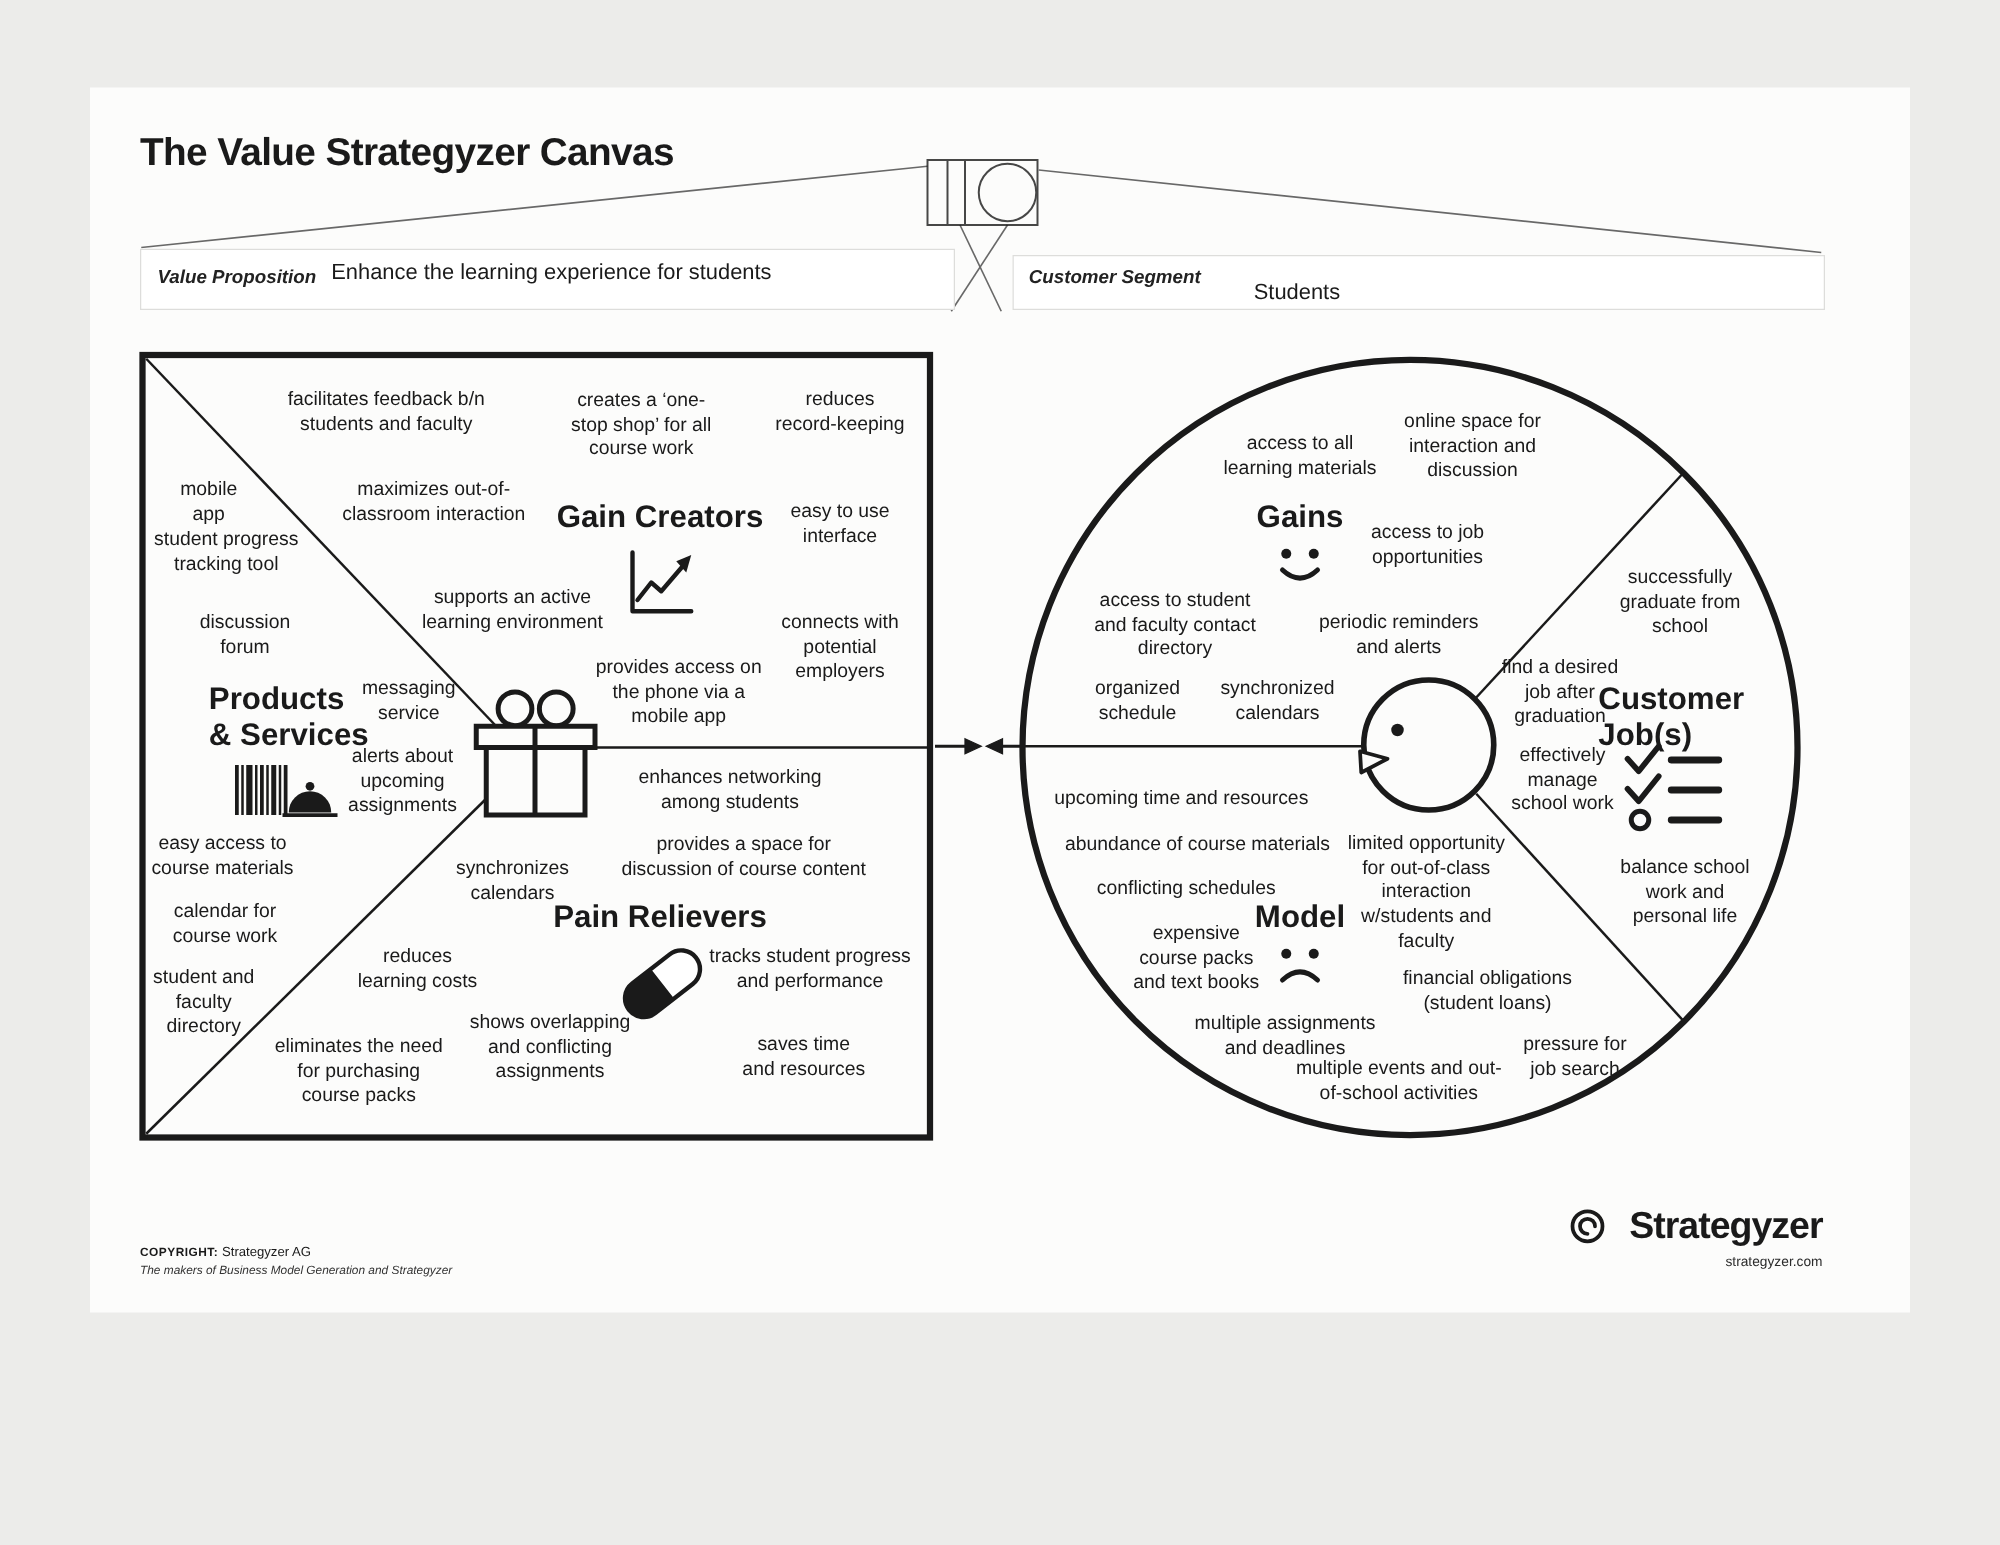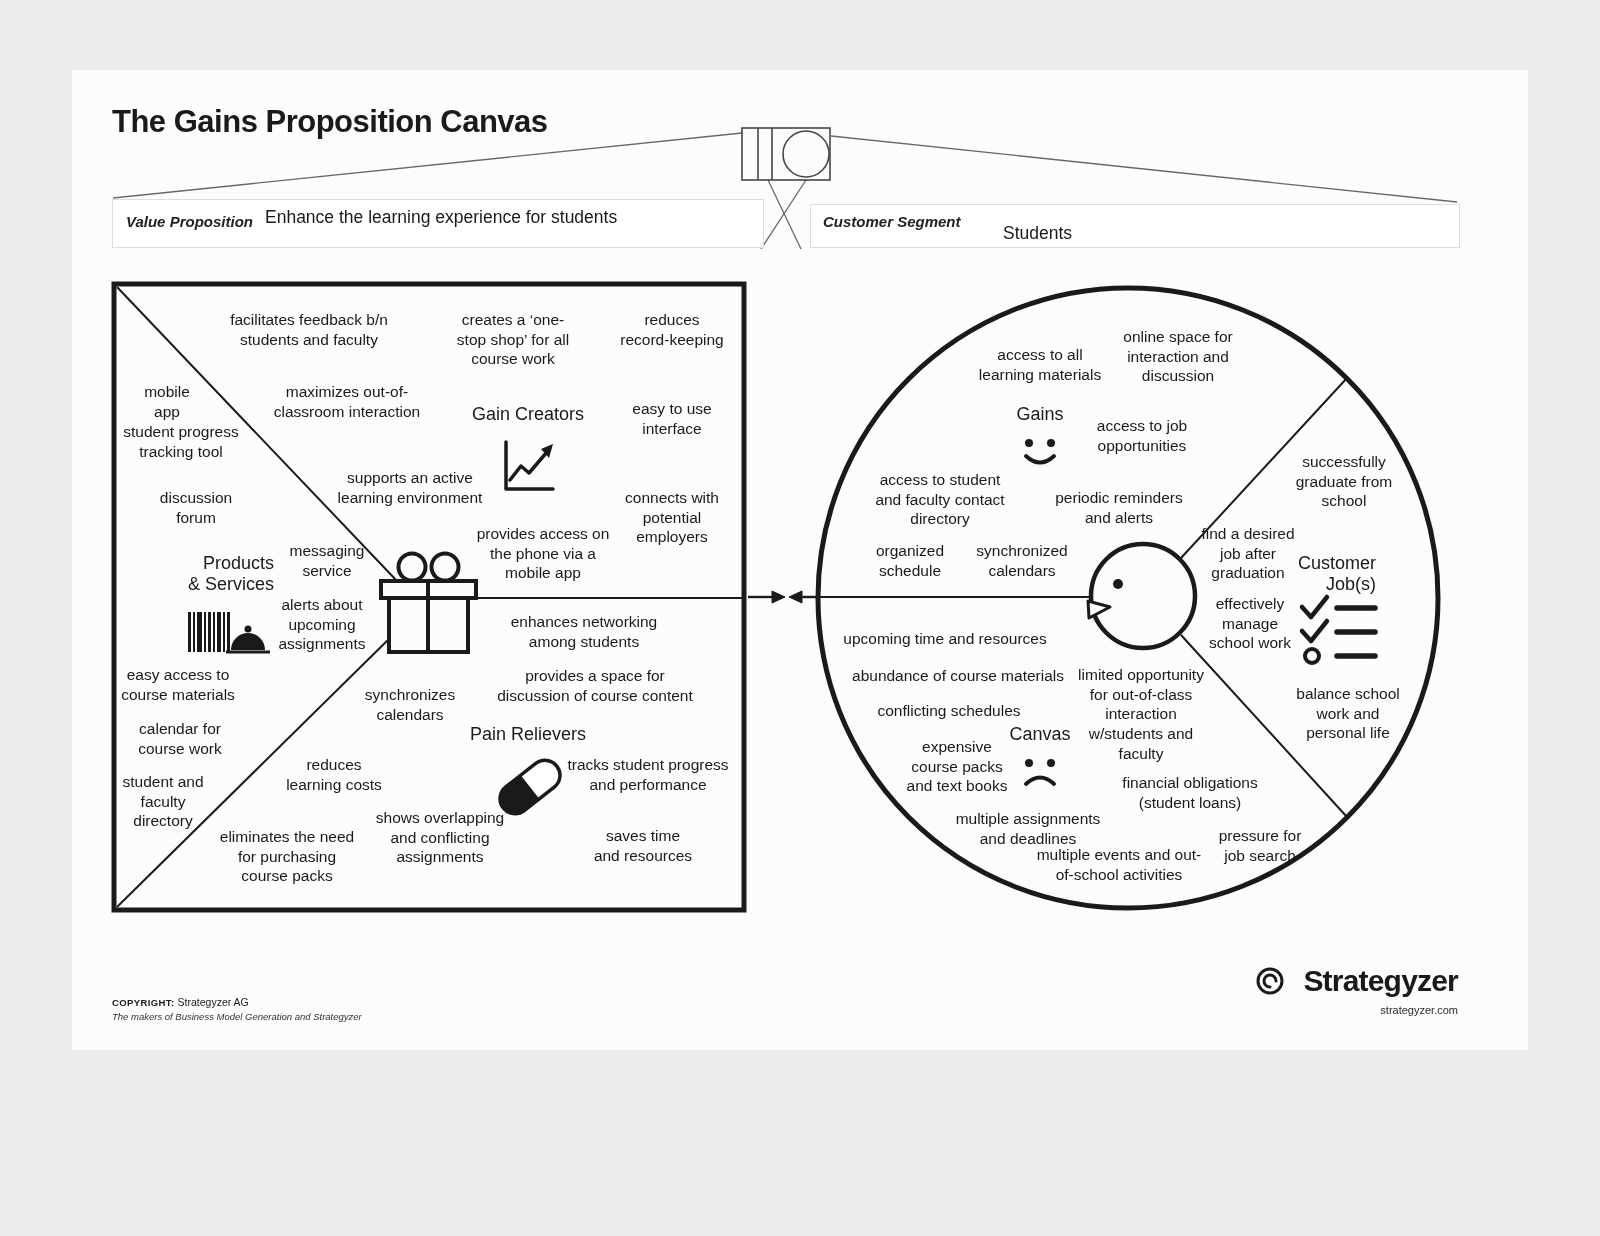--- a/index.html
+++ b/index.html
@@ -9,21 +9,21 @@
     font-family:"Liberation Sans",sans-serif;
     color:var(--ink,#1a1a1a);
   }
   .panel{position:absolute;left:72px;top:70px;width:1456px;height:980px;background:var(--panel,#fcfcfb)}
   .art{position:absolute;left:0;top:0;width:1600px;height:1236px;color:var(--line,#1a1a1a)}
   .title{position:absolute;left:112px;top:104px;margin:0;font-size:31px;font-weight:800;letter-spacing:-.5px}
   .bar{position:absolute;background:#fff;border:1px solid var(--bar_border,#dddddb)}
   .bar-label{position:absolute;font-style:italic;font-weight:700;font-size:15px;color:#222}
   .bar-value{position:absolute;font-size:17.5px}
   .lbl{position:absolute;transform:translate(-50%,-50%);text-align:center;font-size:15.5px;line-height:1.27;white-space:pre}
-  .hd{position:absolute;transform:translate(-50%,-50%);text-align:right;font-size:18px;line-height:1.15;font-weight:400;white-space:pre}
+  .hd{position:absolute;transform:translate(-50%,-50%);text-align:left;font-size:25px;line-height:1.15;font-weight:700;white-space:pre}
   .copyright{position:absolute;left:112px;top:996px;font-size:10.5px}
   .copyright .cl{font-weight:700;font-size:9.5px;letter-spacing:.4px}
   .copyright .cn{margin-left:3px}
   .tagline{position:absolute;left:112px;top:1011px;font-size:9.5px;font-style:italic;color:#333}
   .brand{position:absolute;top:964px;right:142px;display:flex;align-items:center;gap:18px}
   .brand-text{font-size:30px;font-weight:800;letter-spacing:-.8px}
   .website{position:absolute;top:1004px;right:142px;font-size:11px;color:#2b2b2b}
 </style>
 </head>
 <body>
@@ -124,21 +124,21 @@
   <g stroke="currentColor" fill="none" stroke-linecap="round" stroke-linejoin="round">
     <path d="M1302,607 L1311,617 L1327,597" stroke-width="4.5"></path>
     <line x1="1337" y1="608" x2="1375" y2="608" stroke-width="5.5"></line>
     <path d="M1302,631 L1311,641 L1327,621" stroke-width="4.5"></path>
     <line x1="1337" y1="632" x2="1375" y2="632" stroke-width="5.5"></line>
     <circle cx="1312" cy="656" r="7" stroke-width="4"></circle>
     <line x1="1337" y1="656" x2="1375" y2="656" stroke-width="5.5"></line>
   </g>
 </svg>
 
-<h1 class="title">The Gains Proposition Canvas</h1>
+<h1 class="title">The Value Strategyzer Canvas</h1>
 
 <div class="bar" style="left:112px;top:199px;width:650px;height:47px">
   <span class="bar-label" style="left:13px;top:13px">Value Proposition</span>
   <span class="bar-value" style="left:152px;top:7px">Enhance the learning experience for students</span>
 </div>
 <div class="bar" style="left:810px;top:204px;width:648px;height:42px">
   <span class="bar-label" style="left:12px;top:8px">Customer Segment</span>
   <span class="bar-value" style="left:192px;top:18px">Students</span>
 </div>
 
@@ -201,21 +201,21 @@
 assignments</div>
 <div class="lbl" style="left:643px;top:846px">saves time
 and resources</div>
 <div class="lbl" style="left:287px;top:857px">eliminates the need
 for purchasing
 course packs</div>
 
 <div class="hd" style="left:1040px;top:414px">Gains</div>
 <div class="hd" style="left:1337px;top:574px">Customer
 Job(s)</div>
-<div class="hd" style="left:1040px;top:734px">Canvas</div>
+<div class="hd" style="left:1040px;top:734px">Model</div>
 
 <div class="lbl" style="left:1040px;top:365px">access to all
 learning materials</div>
 <div class="lbl" style="left:1178px;top:357px">online space for
 interaction and
 discussion</div>
 <div class="lbl" style="left:1142px;top:436px">access to job
 opportunities</div>
 <div class="lbl" style="left:940px;top:500px">access to student
 and faculty contact

